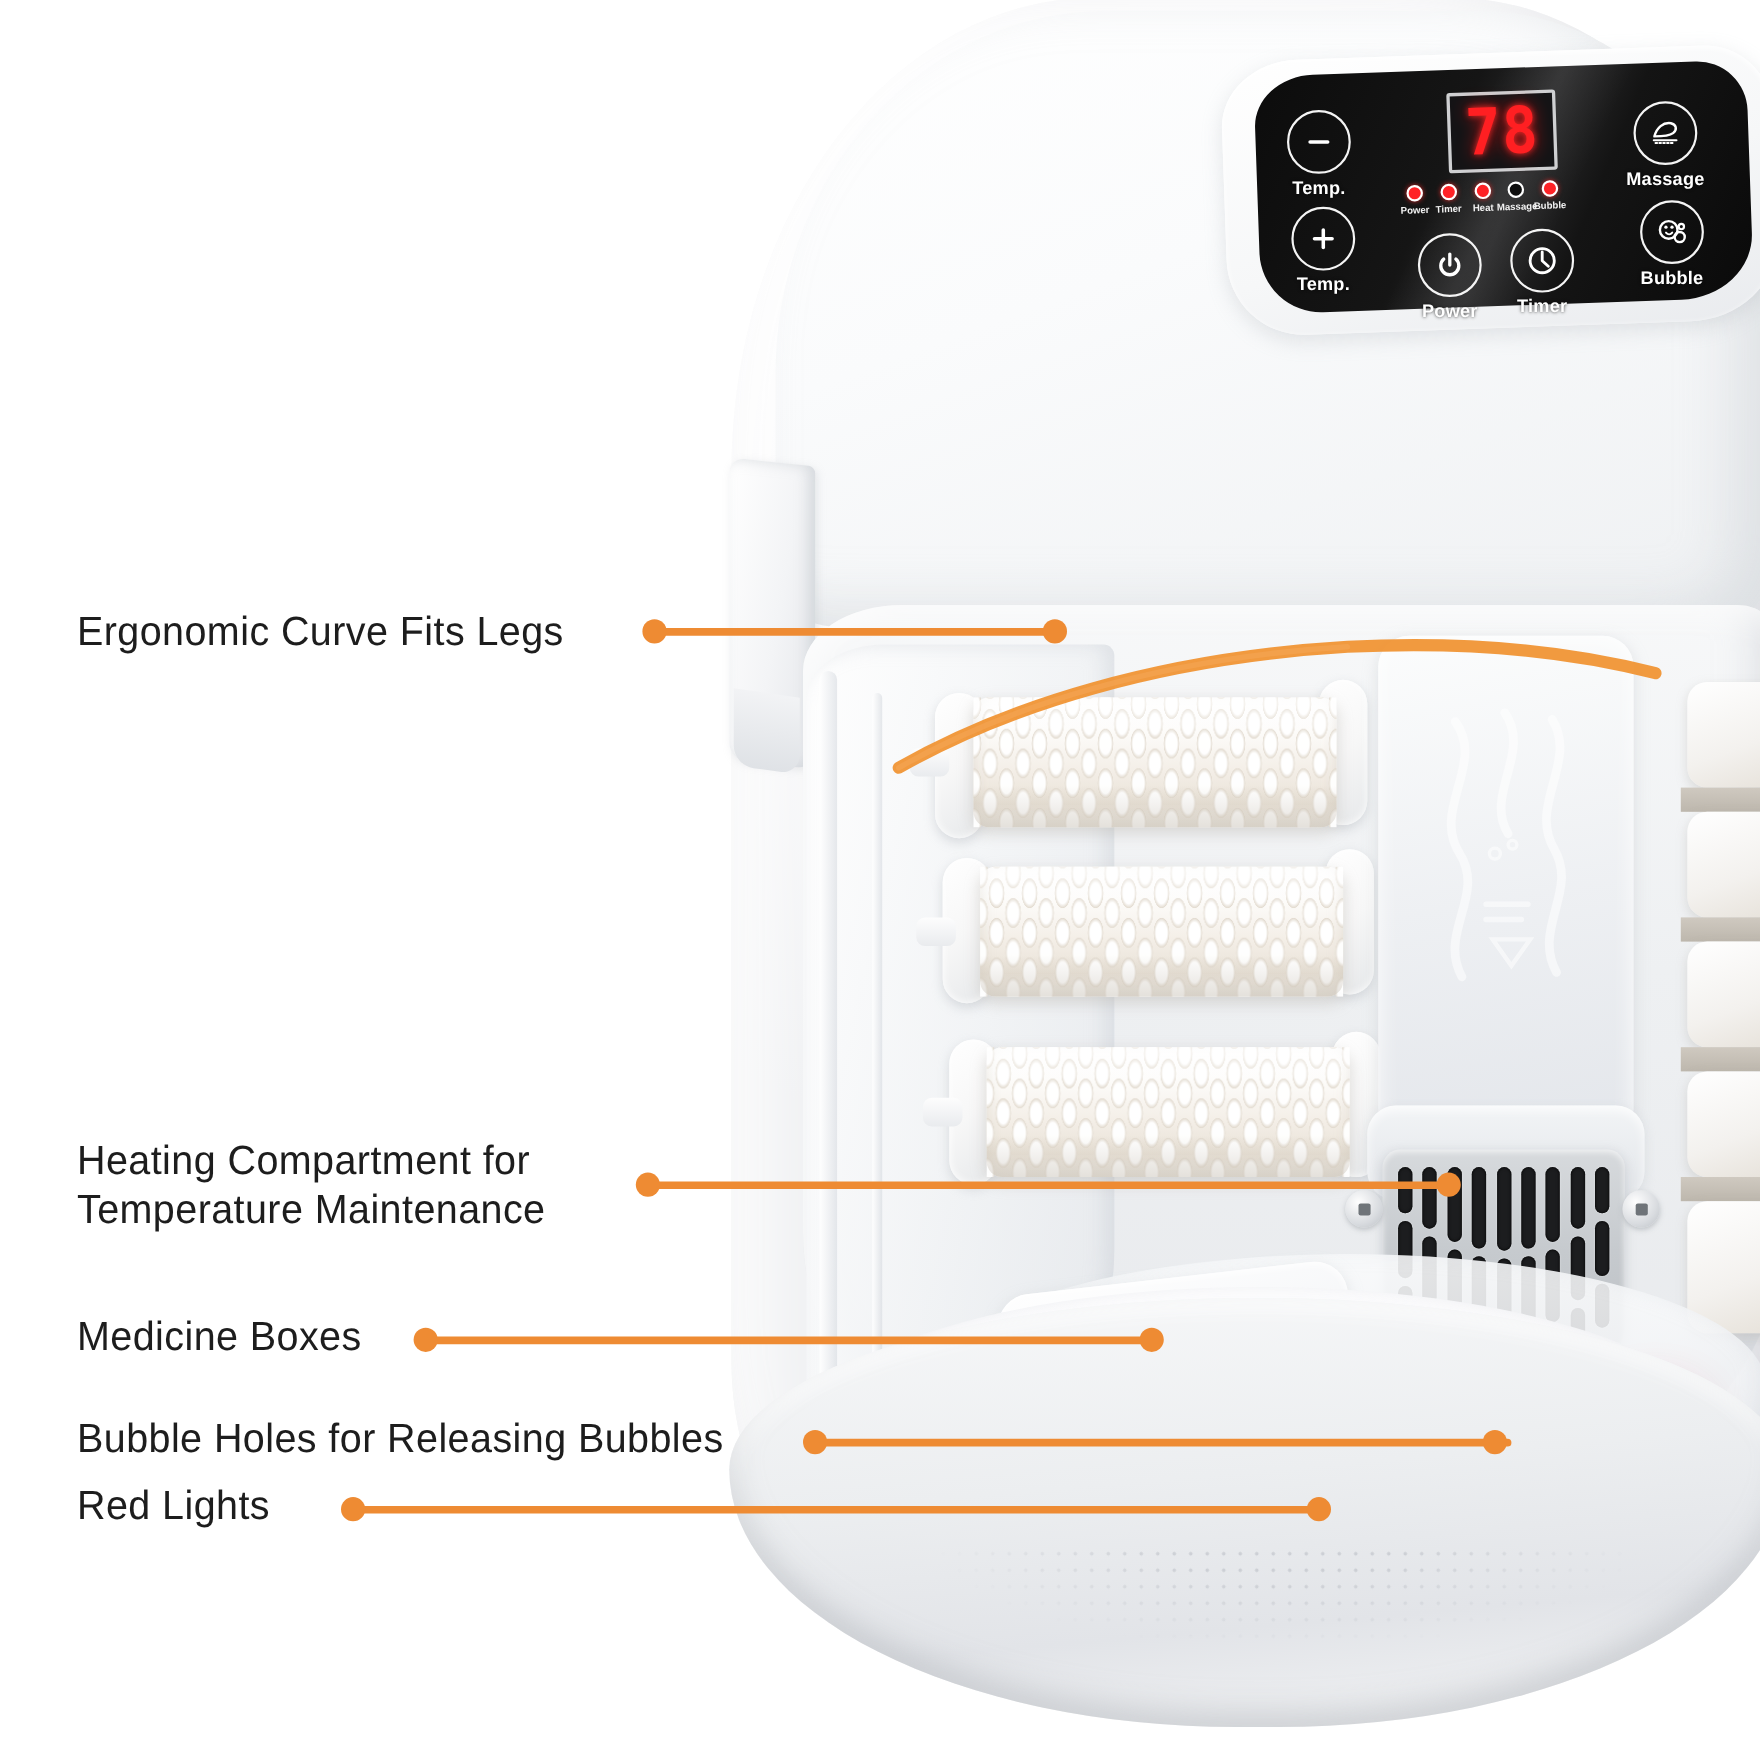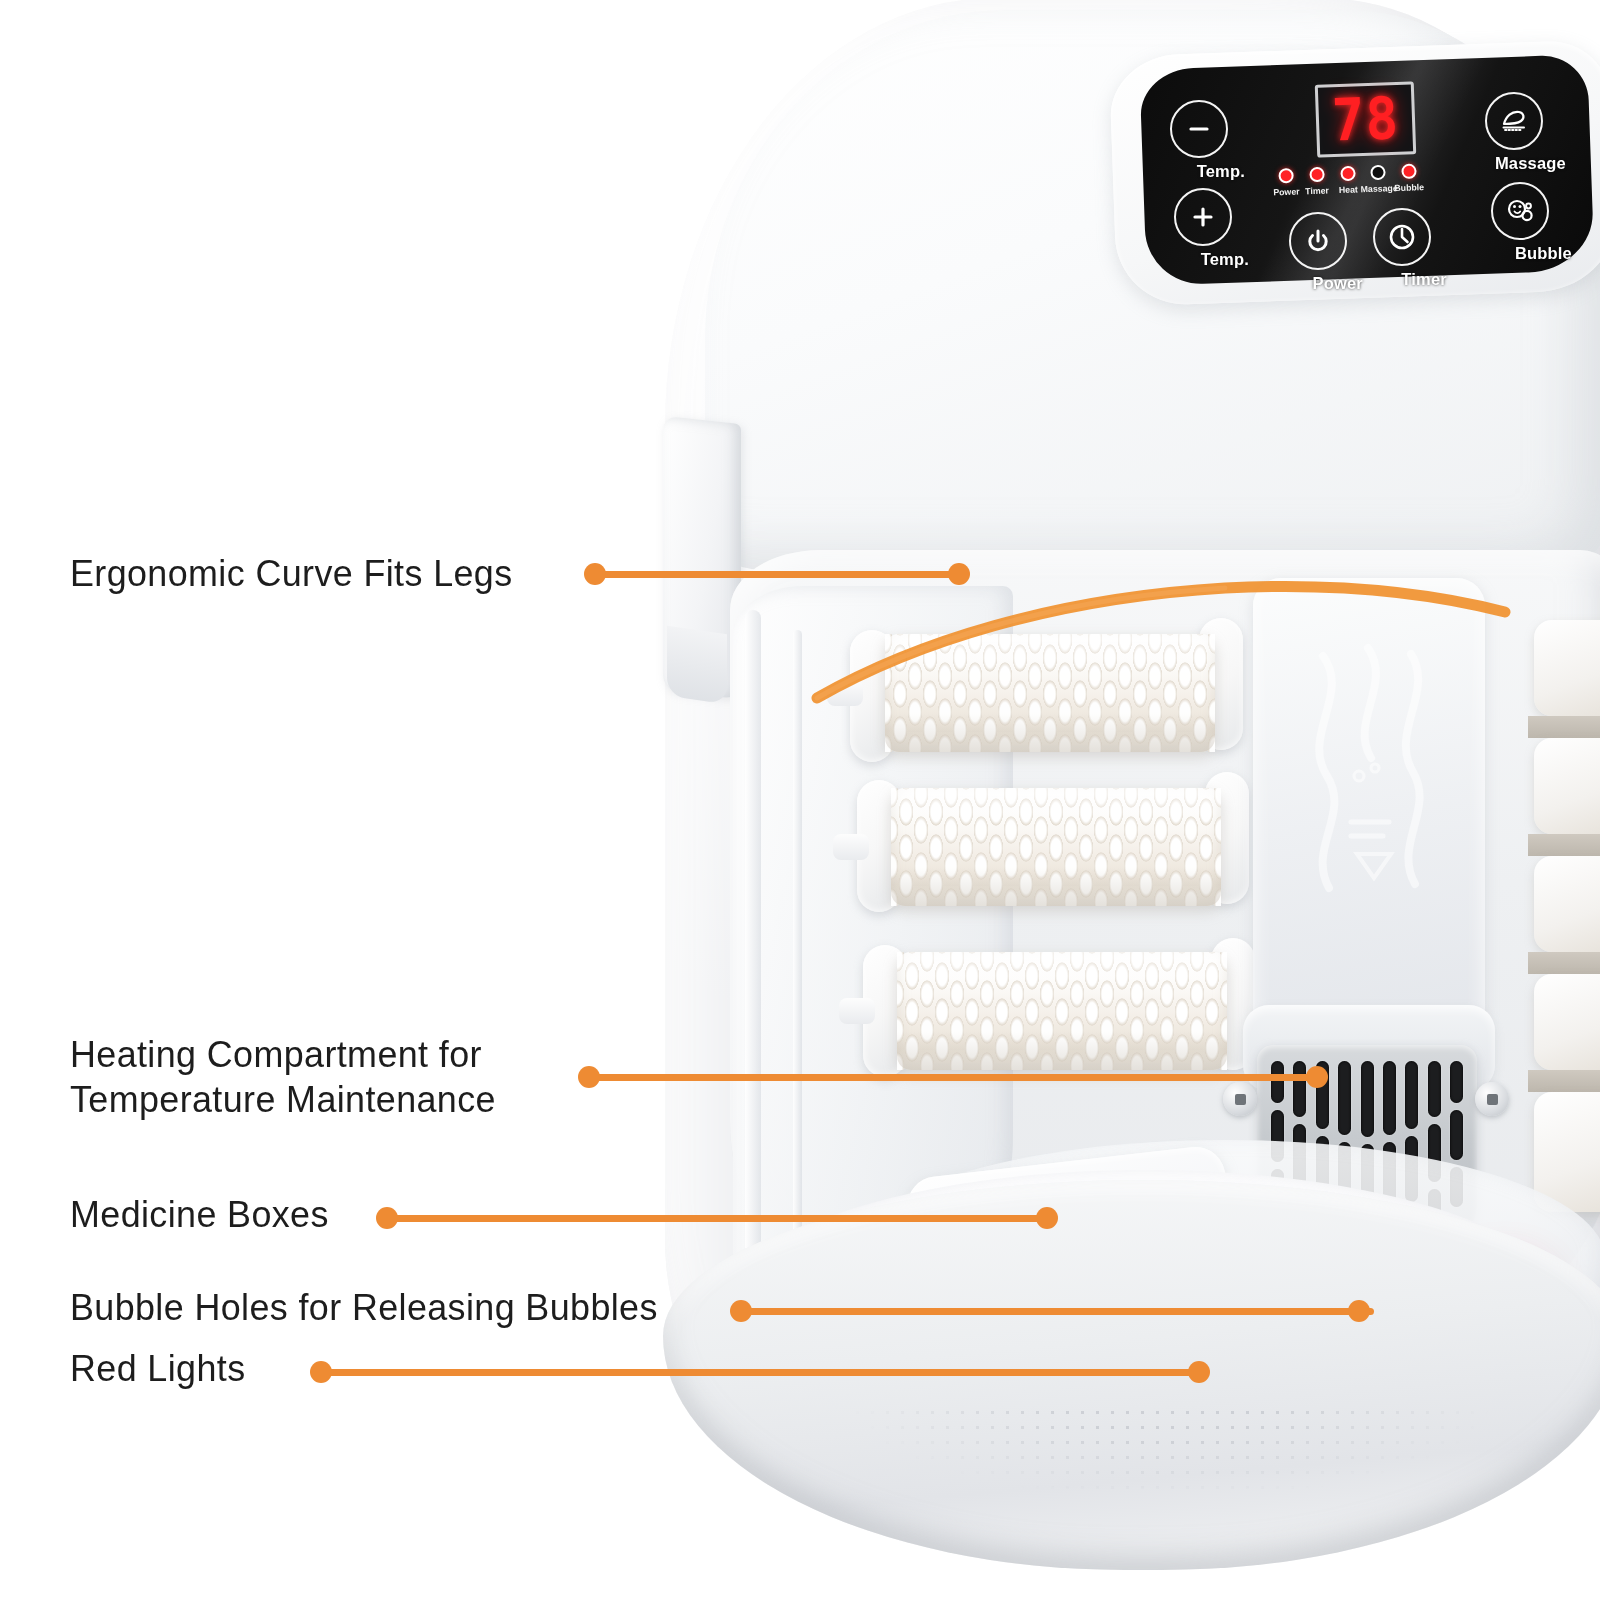--- a/index.html
+++ b/index.html
@@ -107,21 +107,21 @@
     content:""; position:absolute; inset:0;
     background:linear-gradient(118deg, transparent 40%, rgba(255,255,255,.065) 50%, transparent 62%);
   }
 
   .ctl{ position:absolute; color:#fff; text-align:center; }
   .ctl-ring{
     width:58px; height:58px; border:2.6px solid #f4f4f4; border-radius:50%;
     display:flex; align-items:center; justify-content:center; margin:0 auto;
   }
   .ctl-text{ font-size:16.5px; font-weight:700; margin-top:4px; letter-spacing:.2px;
-             text-shadow:0 0 3px rgba(0,0,0,.8);text-align:right; }
+             text-shadow:0 0 3px rgba(0,0,0,.8); }
 
   
   .display-frame{
     position:absolute; left:1316px; top:83px; width:99px; height:73px;
     border:3px solid #cfd0d2; border-radius:3px;
     background:#141416; transform:rotate(-2deg);
     display:flex; align-items:center; justify-content:center; gap:3px;
   }
   .seg-digits{
     font-family:"DejaVu Sans Mono", monospace;

